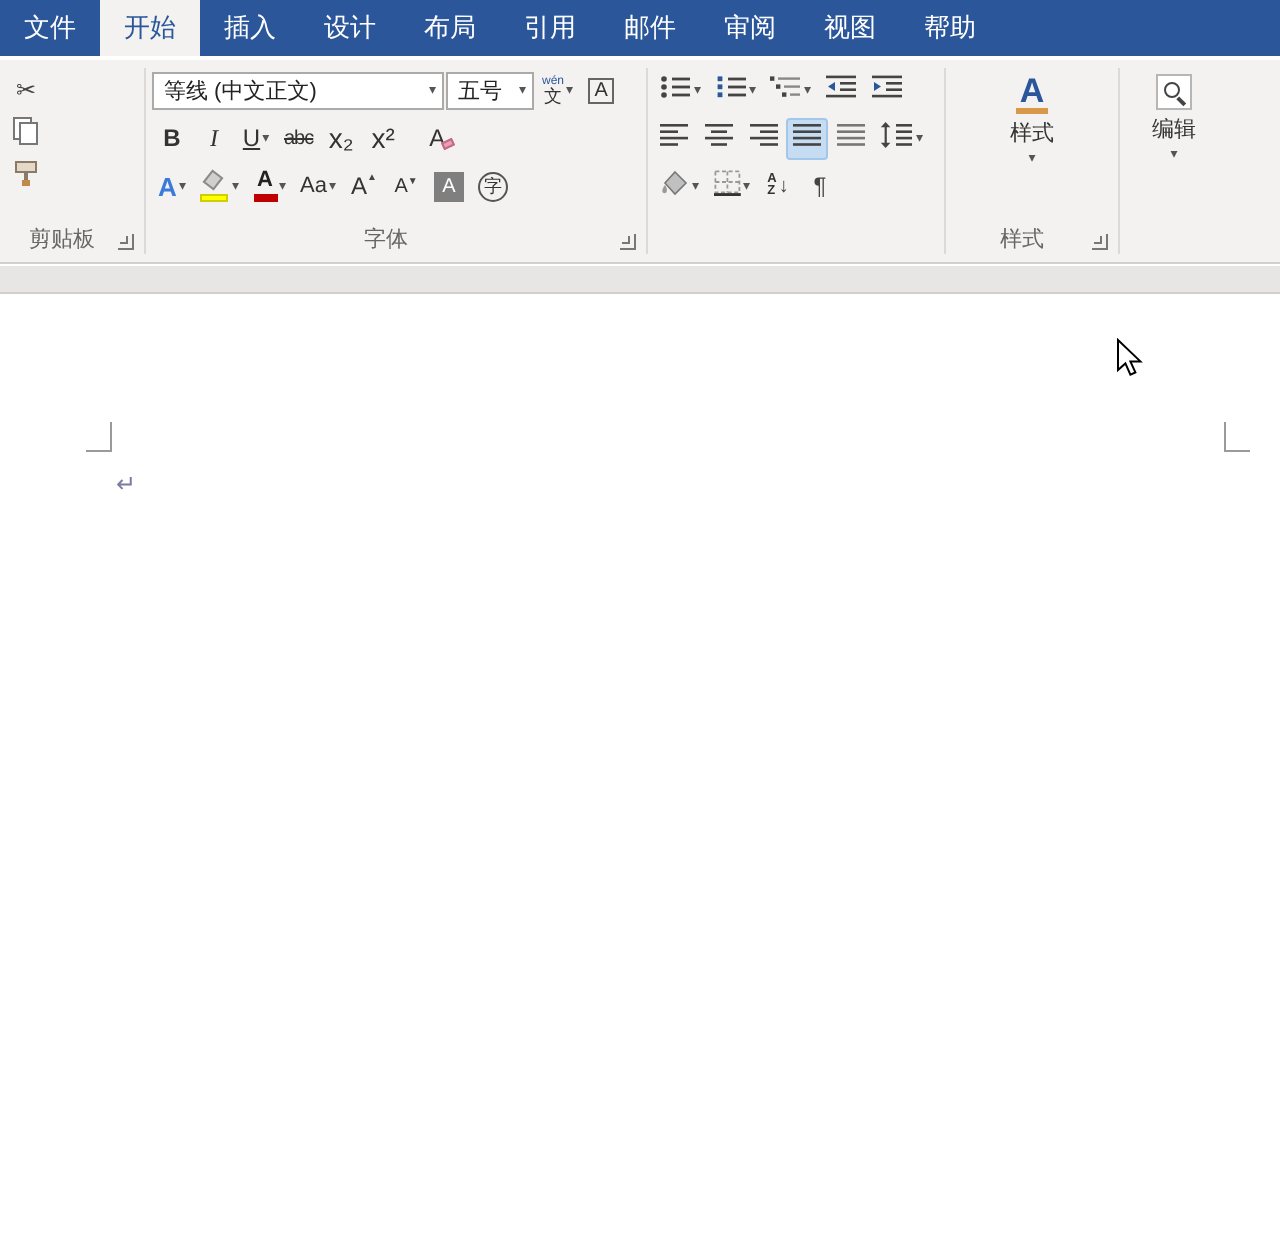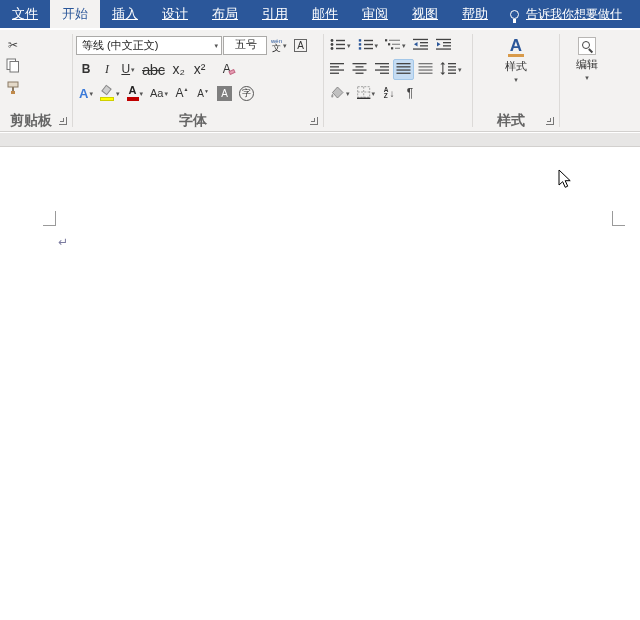--- a/index.html
+++ b/index.html
@@ -8,69 +8,69 @@
     width:640px; height:620px; overflow:hidden;
     font-family:"Liberation Sans","DejaVu Sans",sans-serif;
     background:#fff;
   }
   .app { position:relative; width:640px; height:620px; background:#fff; overflow:hidden; }
 
   
   .menubar {
     position:absolute; top:0; left:0; right:0; height:28px;
     background:#2b579a; display:flex; align-items:stretch;
-    color:#fff; font-size:13px; white-space:nowrap;text-decoration:underline;
+    color:#fff; font-size:13px; white-space:nowrap;
   }
   .tab { padding:0 12px; display:flex; align-items:center; cursor:default; }
   .tab.active { background:#f3f2f1; color:#2b579a; }
   .tellme { display:flex; align-items:center; gap:7px; padding:0 6px 0 10px; overflow:hidden; font-size:12px; }
   .bulb { width:9px; height:9px; border:1.5px solid #fff; border-radius:50%; position:relative; flex:none; }
   .bulb::after { content:""; position:absolute; left:1.5px; top:8.5px; width:3px; height:3.5px; background:#fff; }
 
   
   .ribbon {
     position:absolute; top:30px; left:0; right:0; height:102px;
     background:#f3f2f1; border-bottom:1px solid #d2d0ce;
     display:flex; align-items:stretch;
   }
   .group { display:flex; flex-direction:column; padding:4px 3px 0; position:relative; flex:none; }
   .gsep { width:1px; background:#dcdad8; margin:4px 0; flex:none; }
   .rows { display:flex; flex-direction:column; gap:2px; }
   .row { display:flex; align-items:center; gap:1px; height:22px; }
   .gfooter {
-    margin-top:auto; height:19px; display:flex; align-items:center; justify-content:center;
-    font-size:14px; color:#666; position:relative; padding:0 12px 2px 2px;font-weight:bold;
+    margin-top:auto; height:19px; display:flex; align-items:flex-start; justify-content:center;
+    font-size:11px; color:#666; position:relative; padding:0 12px 2px 2px;
   }
   .launcher { position:absolute; right:2px; bottom:6px; width:8px; height:8px;
     border-right:1px solid #777; border-bottom:1px solid #777; }
   .launcher::before { content:""; position:absolute; right:2px; bottom:2px; width:3px; height:3px;
     border-right:1px solid #777; border-bottom:1px solid #777; }
 
   .btn { min-width:20px; height:21px; display:inline-flex; align-items:center; justify-content:center;
     gap:1px; padding:0 2px; border:1px solid transparent; border-radius:2px; font-size:11px; color:#333; cursor:default; }
   .btn.sel { background:#c5dcf3; border-color:#a3c7e8; }
   .caret::before { content:"▾"; }
   .caret { font-size:7px; color:#555; line-height:1; flex:none; }
 
   .combo { height:19px; background:#fff; border:1px solid #abaaa8; display:flex; align-items:center;
     font-size:11px; padding:0 3px 0 5px; color:#222; overflow:hidden; white-space:nowrap; }
   .combo .caret { margin-left:auto; padding-left:3px; }
   .w-fontname { width:146px; }
-  .w-fontsize { width:44px;flex-direction:column; }
+  .w-fontsize { width:44px; }
 
   .bigbtn { display:flex; flex-direction:column; align-items:center; justify-content:flex-start;
     gap:2px; padding:3px 4px 0; font-size:11px; color:#333; cursor:default; }
   .clip-content { display:flex; gap:2px; }
   .minicol { display:flex; flex-direction:column; gap:1px; }
 
   
   .g-bold { font-weight:bold; font-size:12px; }
   .g-italic { font-style:italic; font-family:"Liberation Serif","DejaVu Serif",serif; font-size:12px; }
   .g-under { text-decoration:underline; font-size:12px; }
-  .g-strike { text-decoration:line-through; font-size:15px; letter-spacing:-0.5px; }
+  .g-strike { text-decoration:line-through; font-size:10px; letter-spacing:-0.5px; }
   .g-sub, .g-sup { font-size:14px; }
   .phonetic { display:flex; flex-direction:column; align-items:center; line-height:1; }
   .phonetic .top { font-size:6px; color:#2b579a; }
   .phonetic .bottom { font-size:9px; color:#333; }
   .charborder { border:1px solid #666; font-size:10px; line-height:11px; padding:0 2px; }
   .clearfmt { display:inline-flex; align-items:flex-end; }
   .clearfmt .a { font-size:12px; color:#333; }
   .eraser { width:6px; height:4px; background:#e8a0b4; border:1px solid #c26a86; transform:rotate(-25deg); margin-left:-2px; margin-bottom:2px; }
   .fx-a { font-size:13px; font-weight:bold; color:#3a7ad9; }
   .hlpen { width:15px; height:15px; position:relative; }
@@ -115,24 +115,20 @@
     <div class="tab">文件</div>
     <div class="tab active">开始</div>
     <div class="tab">插入</div>
     <div class="tab">设计</div>
     <div class="tab">布局</div>
     <div class="tab">引用</div>
     <div class="tab">邮件</div>
     <div class="tab">审阅</div>
     <div class="tab">视图</div>
     <div class="tab">帮助</div>
-    <div class="tellme">
-      <span class="bulb"></span>
-      <span>告诉我你想要做什</span>
-    </div>
   </div>
 
   <div class="ribbon">
 
     <div class="group" style="width:72px">
       <div class="clip-content">
         <div class="minicol">
           <div class="btn">
             <span style="font-size:12px;color:#444;">✂</span>
           </div>

